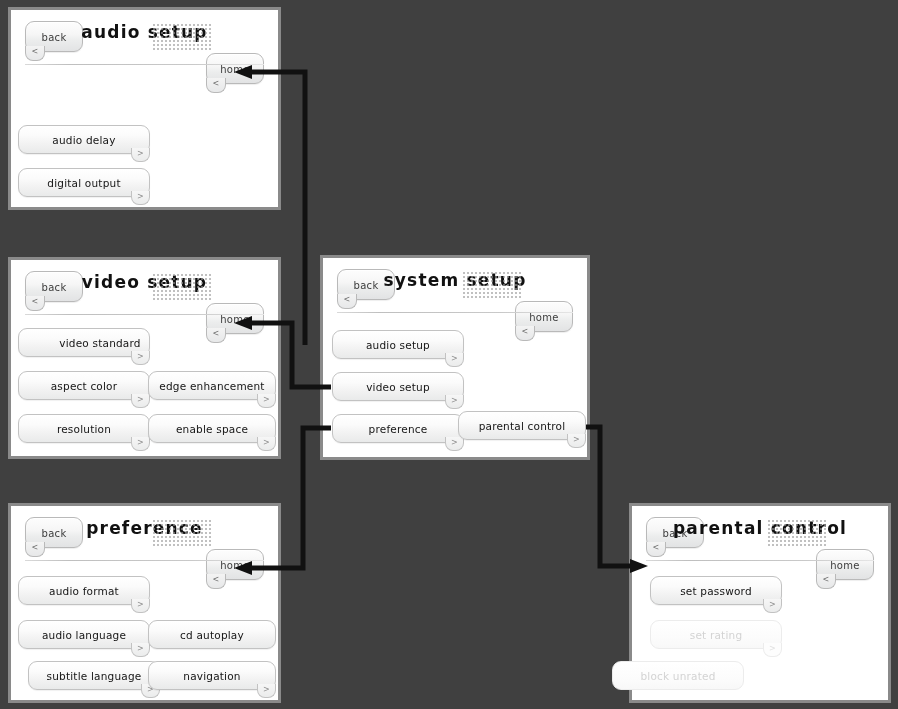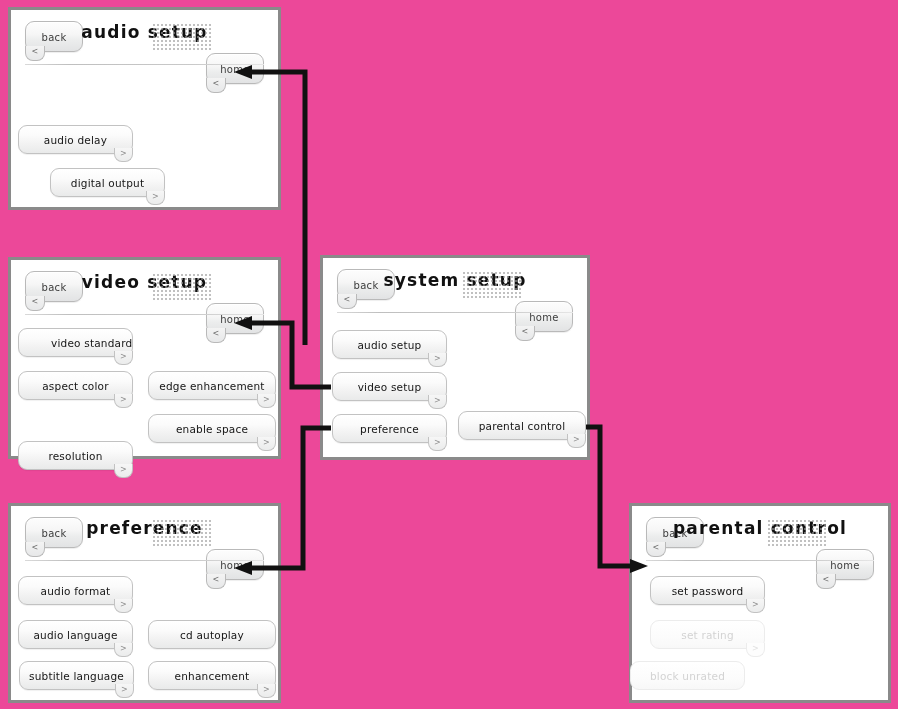--- a/index.html
+++ b/index.html
@@ -5,21 +5,21 @@
 <style>
   html,body{margin:0;padding:0;background:#ffffff;}
   body{
     font-family:"DejaVu Sans", sans-serif;
     -webkit-font-smoothing:antialiased;
   }
   #stage{
     position:relative;
     width:898px;
     height:709px;
-    background:#ec4899;
+    background:#404040;
     overflow:hidden;
   }
 
   
   .panel{
     position:absolute;
     box-sizing:border-box;
     background:#ffffff;
     border:3px solid #8a8a8a;
     z-index:2;
@@ -102,21 +102,21 @@
     text-align:center;
     color:#6d6d6d;
   }
   .chip-back{ left:14px; }
   .chip-home{ right:14px;margin-top:32px; }
 
   
   .btn{
     position:absolute;
     box-sizing:border-box;
-    width:115px;
+    width:132px;
     height:29px;
     border:1px solid #c2c2c2;
     border-radius:9px;
     background:
       linear-gradient(to bottom,#ffffff 0%,#fbfbfb 35%,#f2f2f2 66%,#e9eaea 100%);
     box-shadow:inset 0 1px 0 #ffffff, 0 1px 1px rgba(0,0,0,.06);
     color:#151515;
     font-size:10.5px;
     line-height:29px;
     text-align:center;
@@ -240,31 +240,31 @@
         <path d="M 331 428 L 303 428 L 303 568 L 243 568"></path>
         <polygon points="234,568 252,561 252,575"></polygon>
       </g>
       <g>
         <path d="M 569 427 L 600 427 L 600 566 L 637 566"></path>
         <polygon points="648,566 630,559 630,573"></polygon>
       </g>
     </svg>
 
 <div class="btn" style="left: 18px; top: 125px; z-index: 6;"><span>audio delay</span><span class="tab">&gt;</span></div>
-    <div class="btn" style="left: 18px; top: 168px; z-index: 6; margin-left: 32px;"><span>digital output</span><span class="tab">&gt;</span></div>
+    <div class="btn" style="left: 18px; top: 168px; z-index: 6;"><span>digital output</span><span class="tab">&gt;</span></div>
     <div class="btn" style="left: 18px; top: 328px; z-index: 6; padding-left: 32px;"><span>video standard</span><span class="tab">&gt;</span></div>
     <div class="btn" style="left: 18px; top: 371px; z-index: 6;"><span>aspect color</span><span class="tab">&gt;</span></div>
     <div class="btn wide" style="left: 148px; top: 371px; z-index: 6;"><span>edge enhancement</span><span class="tab">&gt;</span></div>
-    <div class="btn" style="left: 18px; top: 414px; z-index: 6; margin-top: 27px;"><span>resolution</span><span class="tab">&gt;</span></div>
+    <div class="btn" style="left: 18px; top: 414px; z-index: 6;"><span>resolution</span><span class="tab">&gt;</span></div>
     <div class="btn wide" style="left: 148px; top: 414px; z-index: 6;"><span>enable space</span><span class="tab">&gt;</span></div>
     <div class="btn" style="left: 332px; top: 330px; z-index: 6;"><span>audio setup</span><span class="tab">&gt;</span></div>
     <div class="btn" style="left: 332px; top: 372px; z-index: 6;"><span>video setup</span><span class="tab">&gt;</span></div>
     <div class="btn" style="left: 332px; top: 414px; z-index: 6;"><span>preference</span><span class="tab">&gt;</span></div>
     <div class="btn wide" style="left: 458px; top: 411px; z-index: 6;"><span>parental control</span><span class="tab">&gt;</span></div>
     <div class="btn" style="left: 18px; top: 576px; z-index: 6;"><span>audio format</span><span class="tab">&gt;</span></div>
     <div class="btn" style="left: 18px; top: 620px; z-index: 6;"><span>audio language</span><span class="tab">&gt;</span></div>
     <div class="btn wide notab" style="left: 148px; top: 620px; z-index: 6;"><span>cd autoplay</span></div>
-    <div class="btn" style="left: 19px; top: 661px; z-index: 6;"><span>subtitle language</span><span class="tab">&gt;</span></div>
-    <div class="btn wide" style="left: 148px; top: 661px; z-index: 6;"><span>enhancement</span><span class="tab">&gt;</span></div>
+    <div class="btn" style="left: 28px; top: 661px; z-index: 6;"><span>subtitle language</span><span class="tab">&gt;</span></div>
+    <div class="btn wide" style="left: 148px; top: 661px; z-index: 6;"><span>navigation</span><span class="tab">&gt;</span></div>
     <div class="btn" style="left: 650px; top: 576px; z-index: 6;"><span>set password</span><span class="tab">&gt;</span></div>
     <div class="btn disabled" style="left: 650px; top: 620px; z-index: 6;"><span>set rating</span><span class="tab">&gt;</span></div>
-    <div class="btn disabled notab" style="left: 630px; top: 661px; z-index: 6; text-align: center;"><span>block unrated</span></div>
+    <div class="btn disabled notab" style="left: 612px; top: 661px; z-index: 6; text-align: center;"><span>block unrated</span></div>
   </div>
 
 </body></html>

